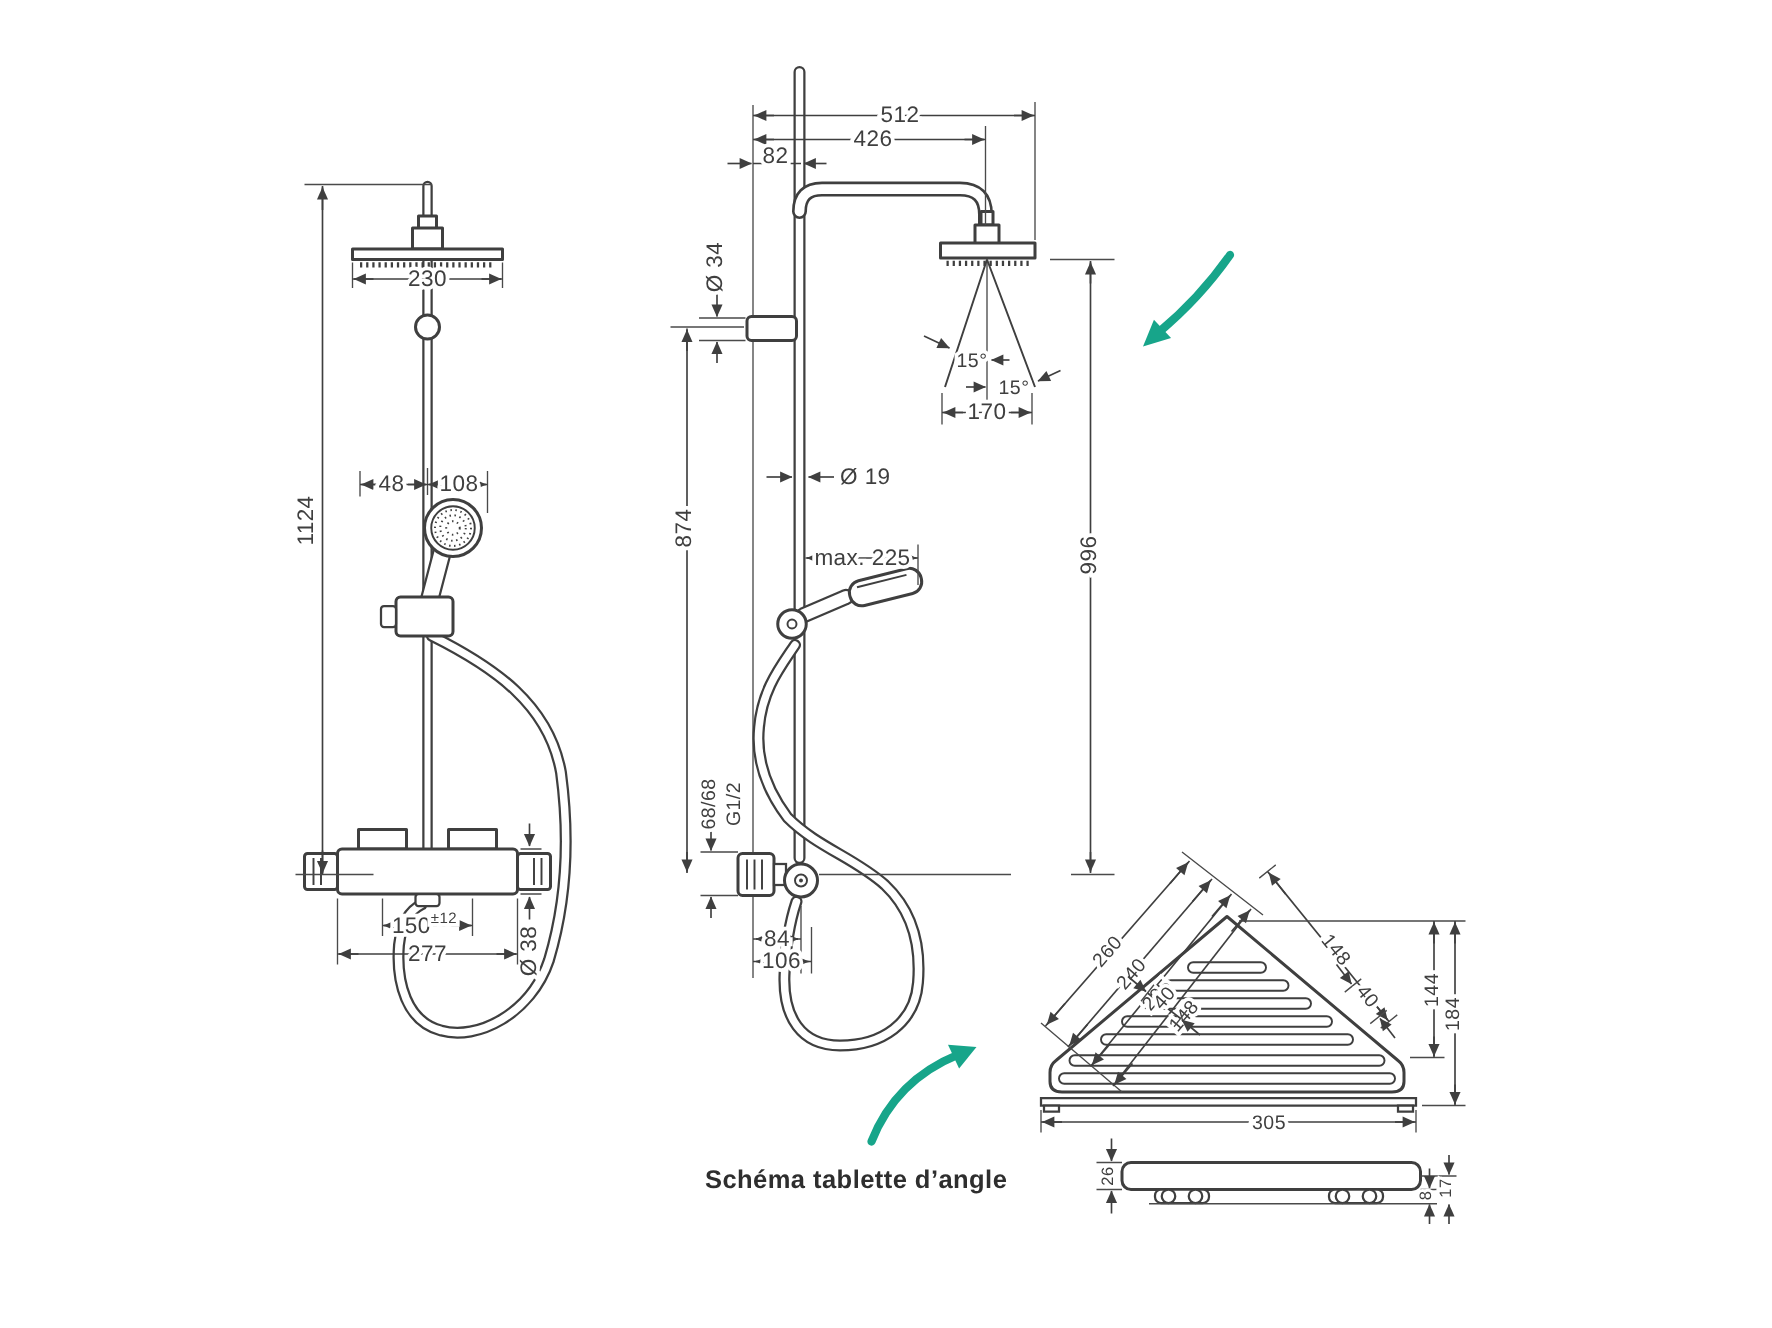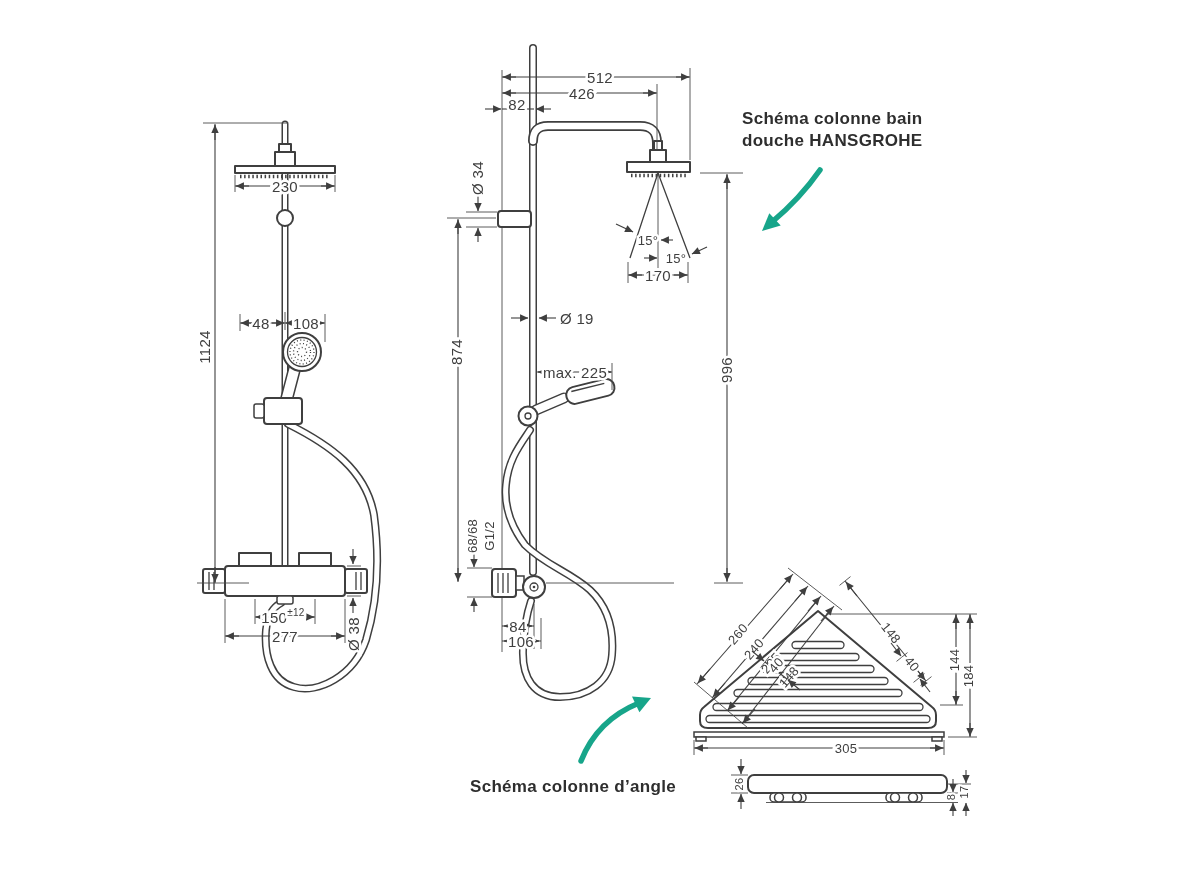--- a/index.html
+++ b/index.html
@@ -310,19 +310,15 @@
   </g>
 
   <g>
     <path class="accent" d="M820,170 C806,190 790,207 772,222"></path>
     <polygon class="accent-head" points="762,231 769.3,213.2 780.7,225.4"></polygon>
     <path class="accent" d="M581,761 C592,733 612,714 639,703"></path>
     <polygon class="accent-head" points="651,698 639.4,712.3 632,696.5"></polygon>
   </g>
 </svg>
 
-<div class="ann" style="left:742px;top:108px;">
-  <div>Schéma colonne bain</div>
-  <div>douche HANSGROHE</div>
+<div class="ann" style="left:470px;top:776px;">Schéma tablette d’angle</div>
+
 </div>
-<div class="ann" style="left:470px;top:776px;">Schéma colonne d’angle</div>
-
-</div>
 
 </body></html>

